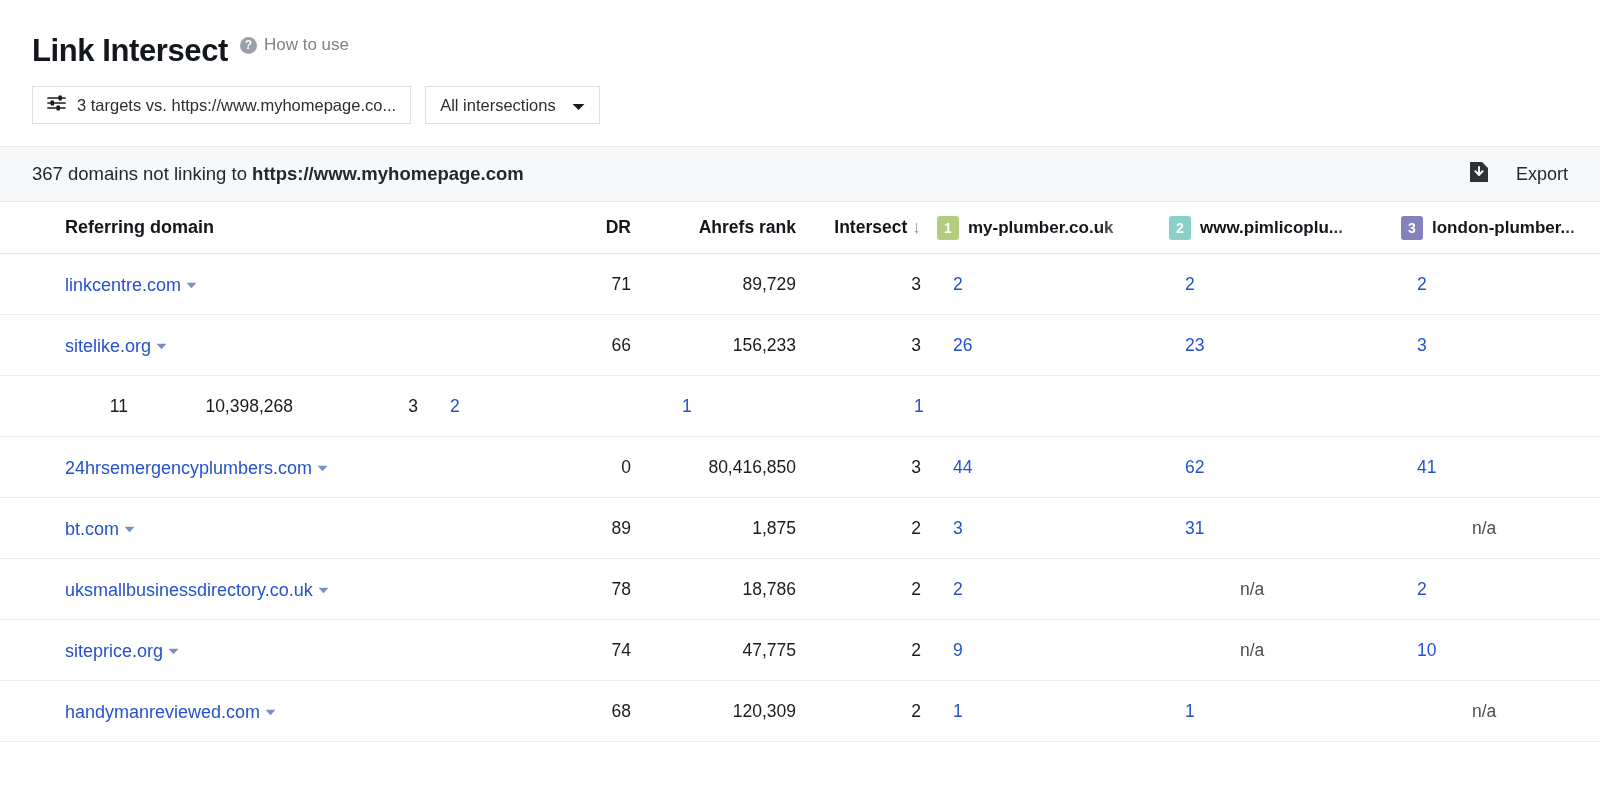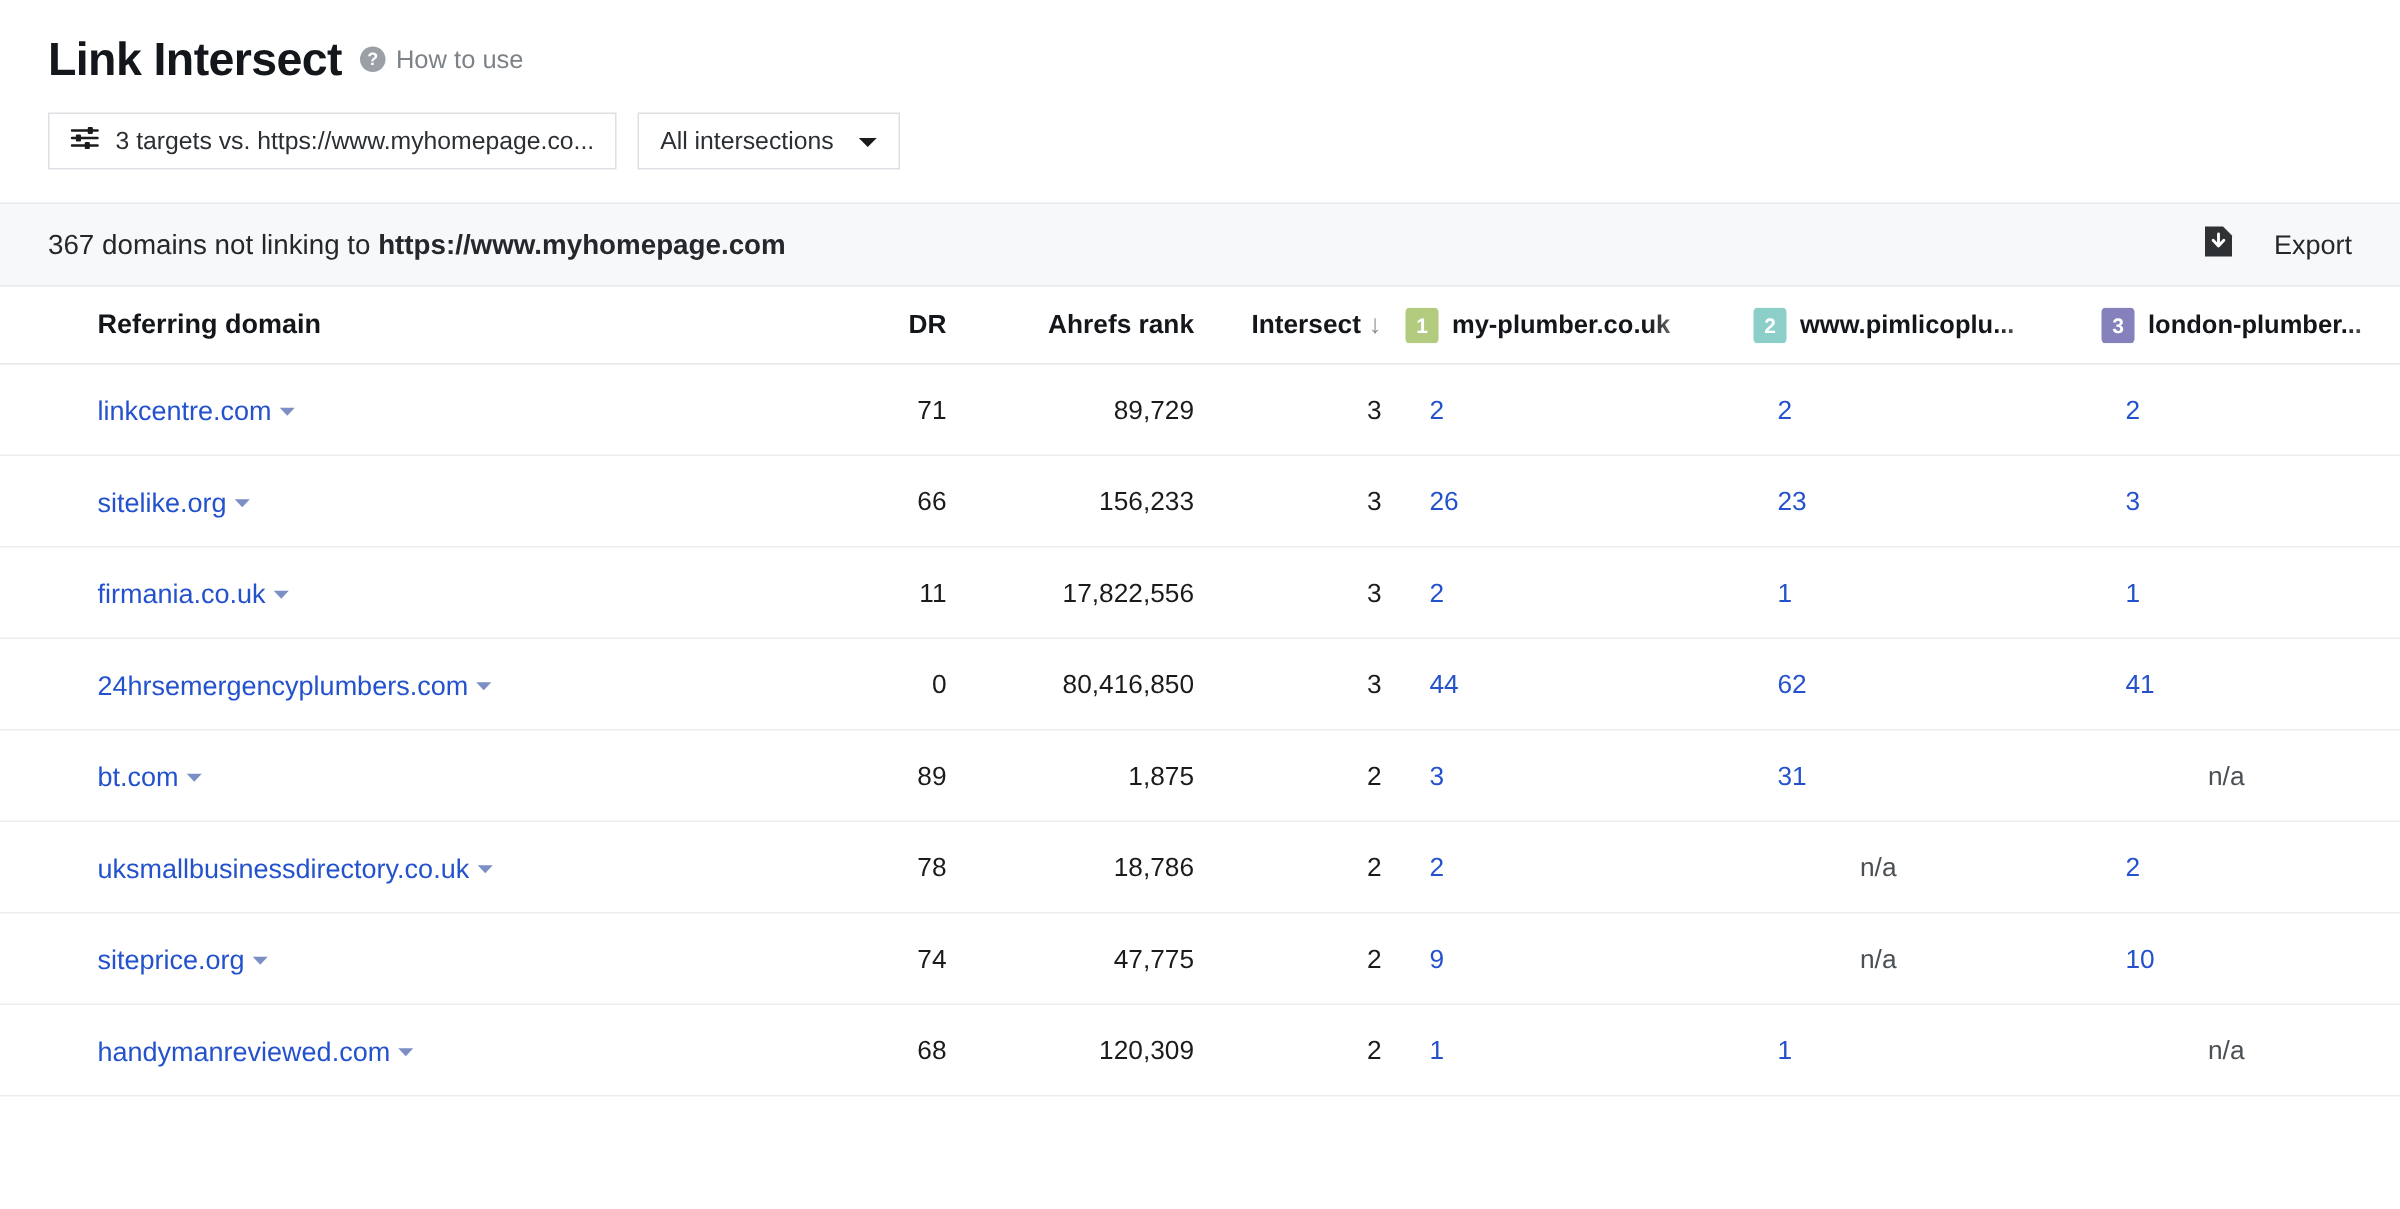--- a/index.html
+++ b/index.html
@@ -22,20 +22,21 @@
     display: flex;
     align-items: center;
     gap: 12px;
   }
   .page-title {
     font-size: 31px;
     font-weight: bold;
     letter-spacing: -0.4px;
     color: #13161a;
     line-height: 1;
+    margin-top: 11px;
   }
   .howto {
     display: flex;
     align-items: center;
     gap: 7px;
     cursor: pointer;
   }
   .qmark {
     width: 17px; height: 17px;
     border-radius: 50%;
@@ -253,25 +254,22 @@
               <path d="M0.5 0.8 L5.5 6.2 L10.5 0.8 Z" fill="#7b8fc4"></path>
             </svg></span></div>
         <div class="c-dr">66</div>
         <div class="c-rank">156,233</div>
         <div class="c-inter">3</div>
         <div class="c-target"><a class="dlink">26</a></div>
         <div class="c-target"><a class="dlink">23</a></div>
         <div class="c-target"><a class="dlink">3</a></div>
       </div>
       <div class="trow">
-        <div class="c-domain"><a class="dlink">firmania.co.uk</a><span class="dcaret"><svg width="11" height="7" viewBox="0 0 11 7">
-              <path d="M0.5 0.8 L5.5 6.2 L10.5 0.8 Z" fill="#7b8fc4"></path>
-            </svg></span></div>
         <div class="c-dr">11</div>
-        <div class="c-rank">17,822,556</div>
+        <div class="c-rank">10,398,268</div>
         <div class="c-inter">3</div>
         <div class="c-target"><a class="dlink">2</a></div>
         <div class="c-target"><a class="dlink">1</a></div>
         <div class="c-target"><a class="dlink">1</a></div>
       </div>
       <div class="trow">
         <div class="c-domain"><a class="dlink">24hrsemergencyplumbers.com</a><span class="dcaret"><svg width="11" height="7" viewBox="0 0 11 7">
               <path d="M0.5 0.8 L5.5 6.2 L10.5 0.8 Z" fill="#7b8fc4"></path>
             </svg></span></div>
         <div class="c-dr">0</div>

